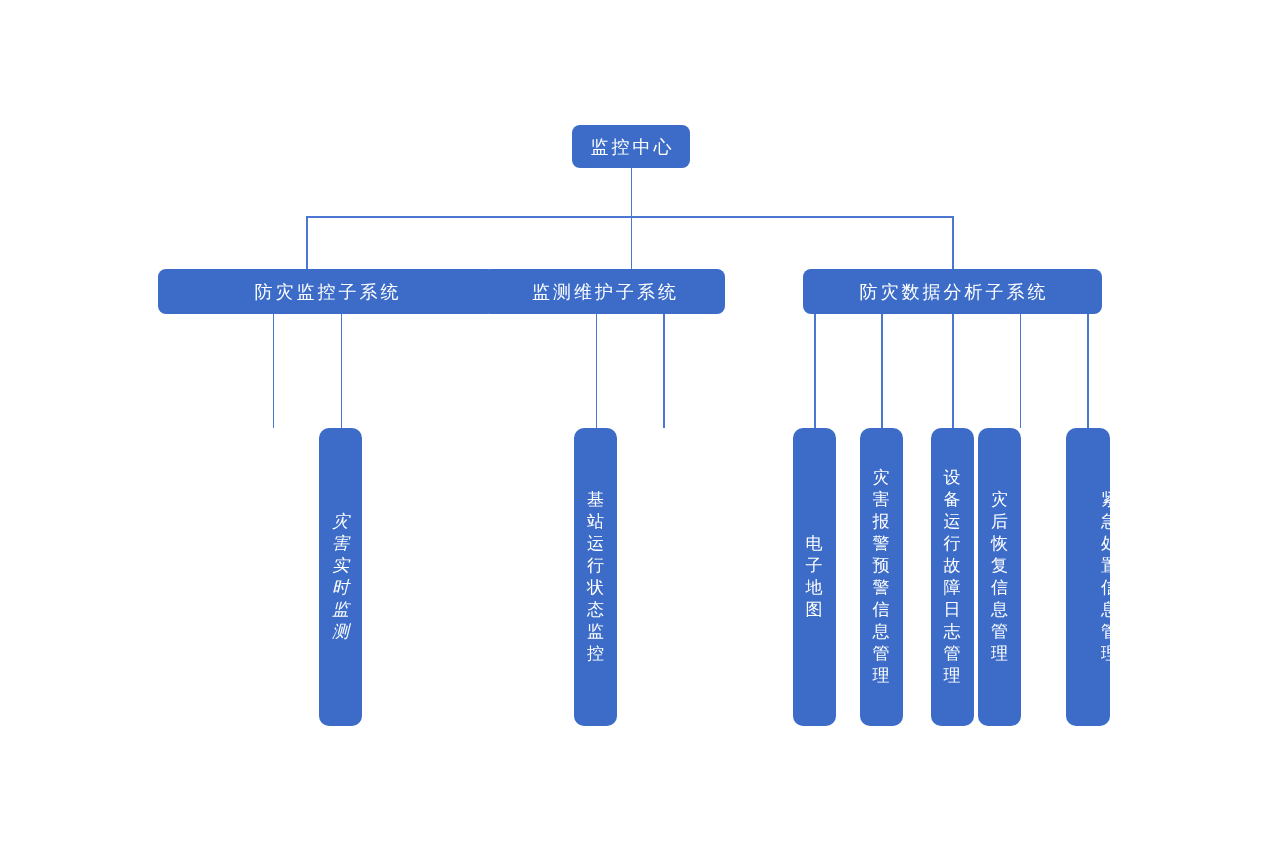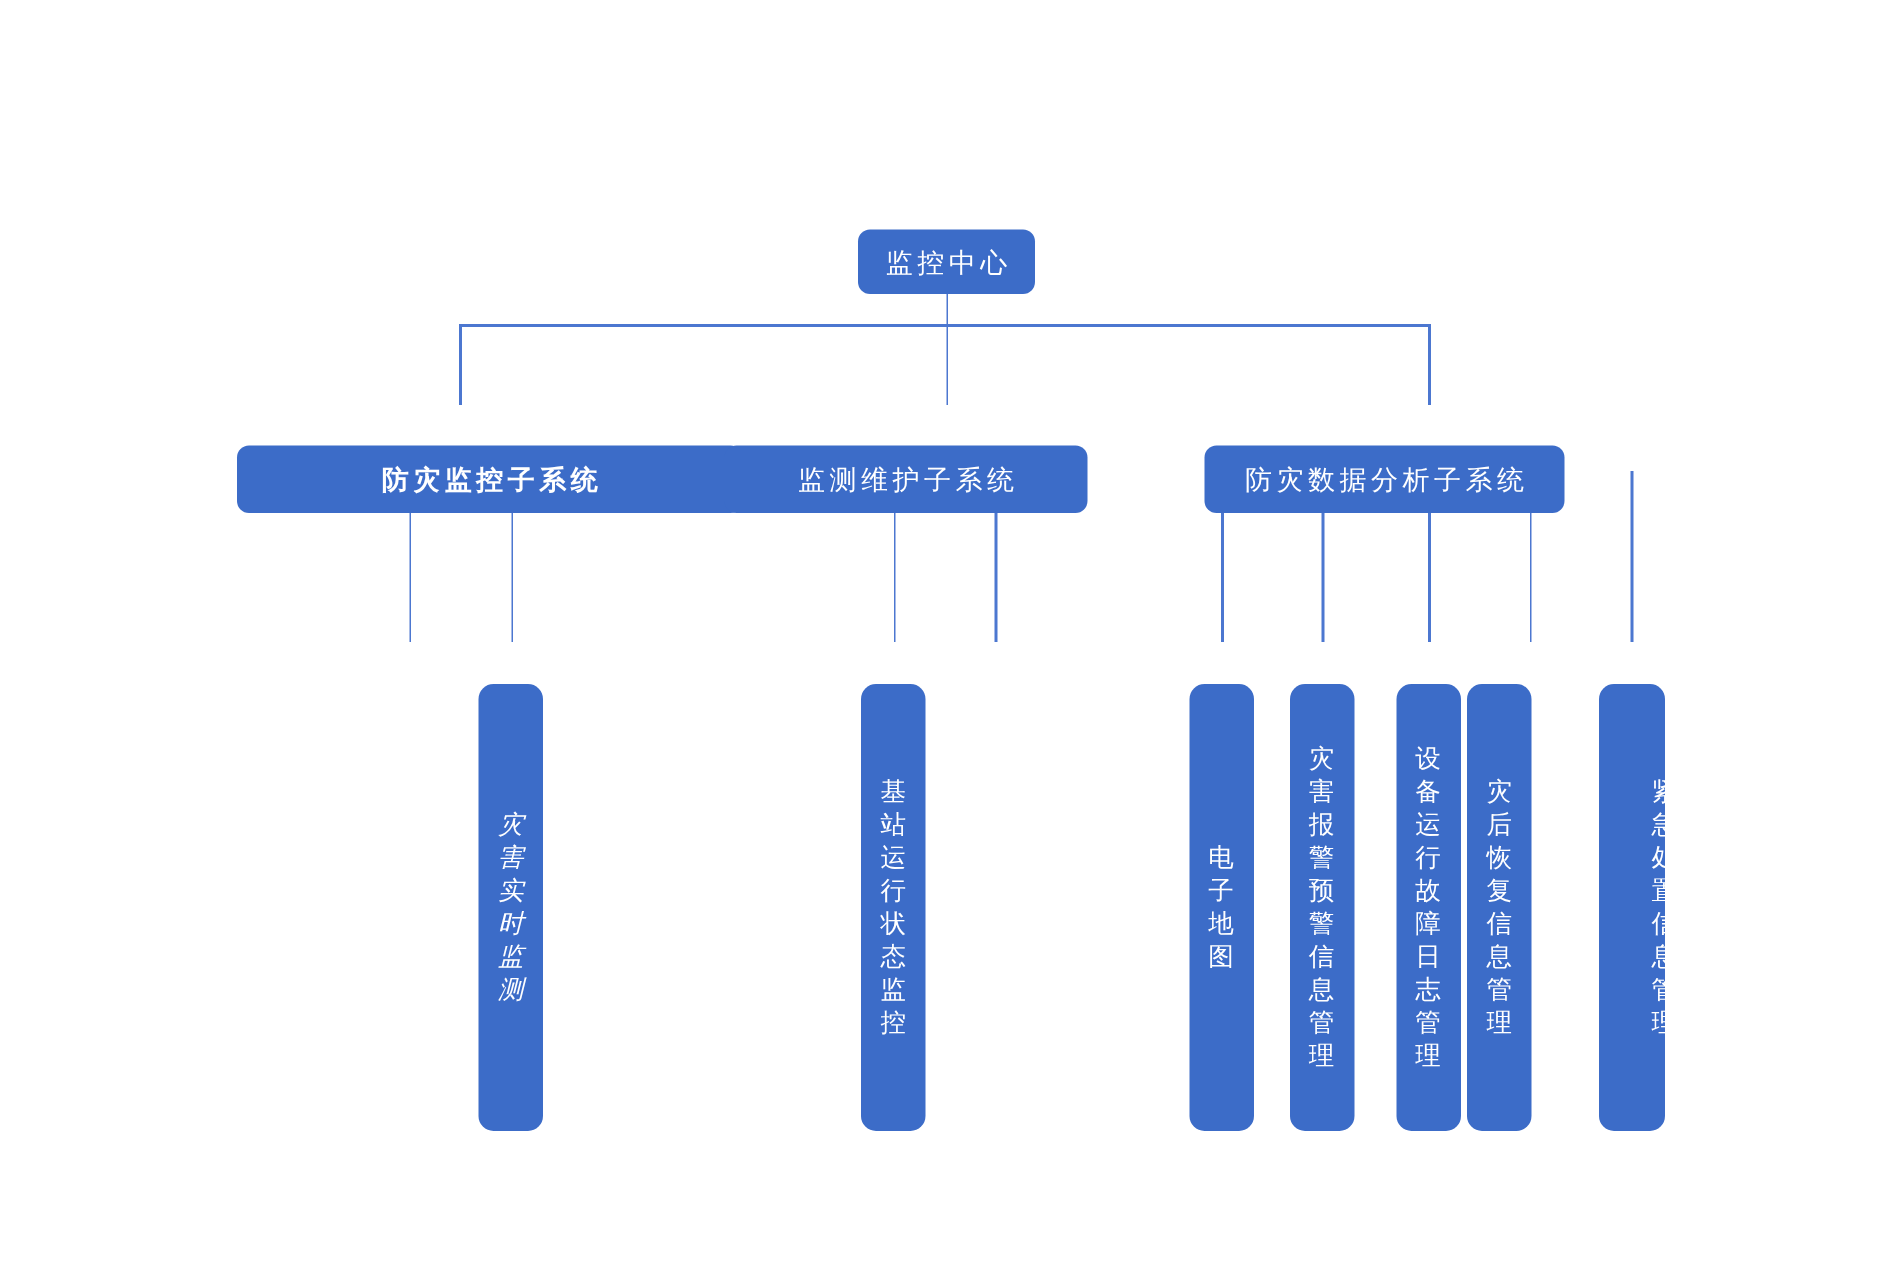--- a/index.html
+++ b/index.html
@@ -24,42 +24,41 @@
   .line.h { height: 1.5px; }
   
   .node {
     position: absolute;
     background: #3c6cc8;
     color: #ffffff;
     box-sizing: border-box;
     display: flex;
     align-items: center;
     justify-content: center;
-    margin-top: 28px;
   }
   
   .root-node {
     left: 572px; top: 125px;
     width: 118px; height: 43px;
     border-radius: 8px;
     font-size: 18px;
     letter-spacing: 3px;
     padding-left: 3px; 
   }
   
   .branch-node {
     top: 269px; height: 45px;
     border-radius: 8px;
     font-size: 18px;
     letter-spacing: 3px;
     padding-left: 3px;
   }
-  .branch-1 { left: 158px; width: 337px; font-weight: bold; }
+  .branch-1 { left: 158px; width: 337px; }
   .branch-2 { left: 483px; width: 242px; }
-  .branch-3 { left: 803px; width: 240px; }
+  .branch-3 { left: 803px; width: 299px; }
   
   .leaf-node {
     top: 428px; height: 298px; width: 43px;
     border-radius: 10px;
   }
   .leaf-node .vtext {
     display: block;
     width: 19px;
     margin: 0 auto;
     text-align: center;

